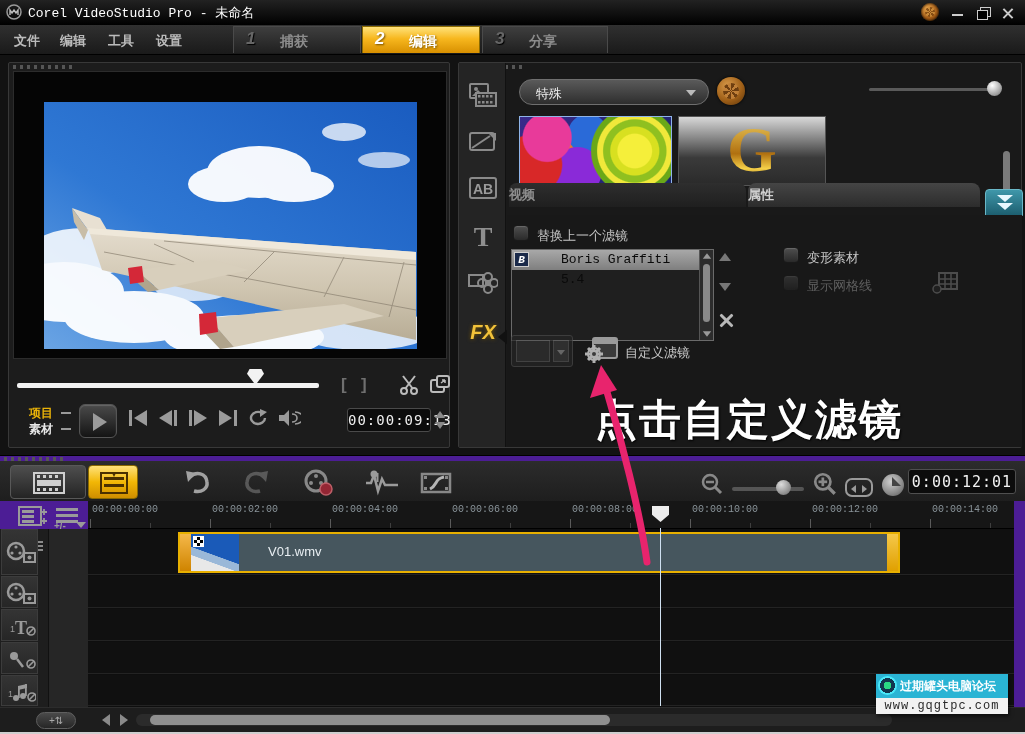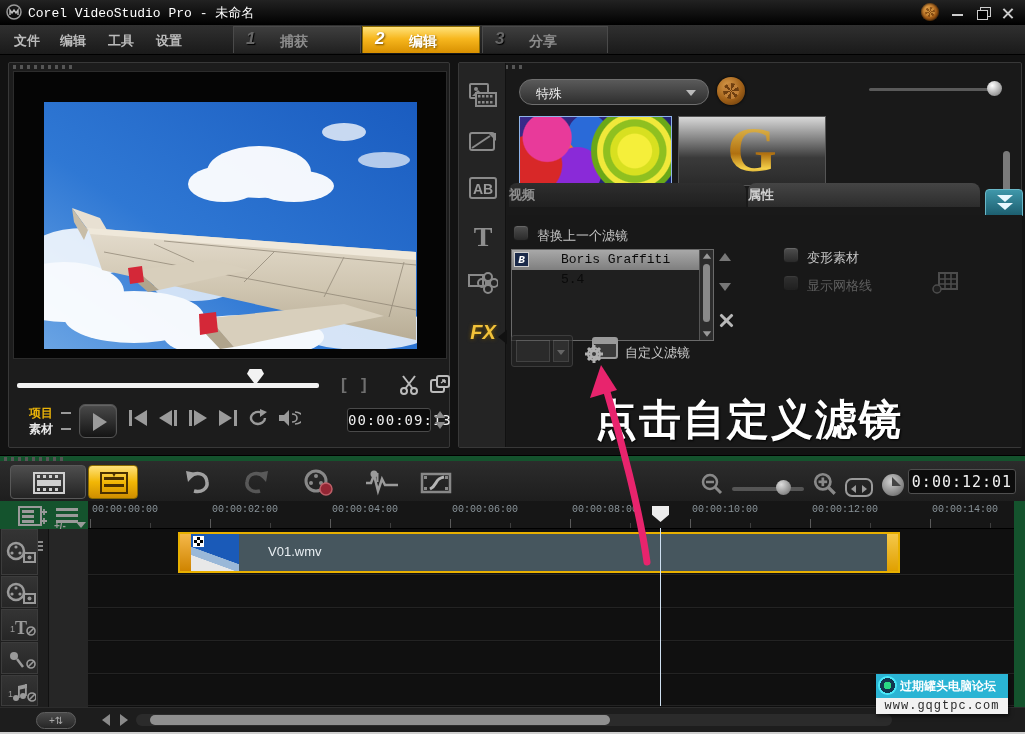--- a/index.html
+++ b/index.html
@@ -138,21 +138,21 @@
     border-left:4px solid transparent;border-right:4px solid transparent;border-top:5px solid #888; }
   .customize { position:absolute; left:76px; top:120px; height:32px; cursor:pointer; }
   .cf-label { position:absolute; left:42px; top:9px; font-size:13px; color:#c8c8c8; white-space:nowrap; }
 
   
   .annot-text { position:absolute; left:595px; top:392px; font-size:42px; color:#fff; letter-spacing:2px; white-space:nowrap;
     font-weight:bold; text-shadow:1px 1px 2px #000; z-index:60; }
   #annot-arrow { position:absolute; left:0; top:0; z-index:70; pointer-events:none; }
 
   
-  #timeline-panel { position:absolute; left:0; top:455px; width:1025px; height:277px; background:#14532d; border-top:1px solid #000; }
+  #timeline-panel { position:absolute; left:0; top:455px; width:1025px; height:277px; background:#4c1d95; border-top:1px solid #000; }
   .tl-toolbar { position:absolute; left:0; top:5px; width:1025px; height:40px; background:linear-gradient(#2c2c2c,#1e1e1e); }
   .tl-btn { position:absolute; top:4px; height:34px; border-radius:4px; border:1px solid #585858;
     background:linear-gradient(#4e4e4e,#242424); }
   .tl-btn.active { background:linear-gradient(#ffe27a,#f2b705 50%,#cf8e00); border-color:#8a6a00; }
   .tl-icon { position:absolute; top:8px; opacity:.85; }
   .tl-icon.dim { opacity:.35; }
   .tc-box { position:absolute; left:908px; top:8px; width:108px; height:25px; background:#0c0c0c; border:1px solid #4f4f4f;
     border-radius:3px; color:#f2f2f2; font-family:"DejaVu Sans Mono",monospace; font-size:15px; line-height:24px;
     text-align:center; letter-spacing:1px; }
   .zoom-slider-track { position:absolute; left:732px; top:26px; width:72px; height:4px; background:#555; border-radius:2px; }

